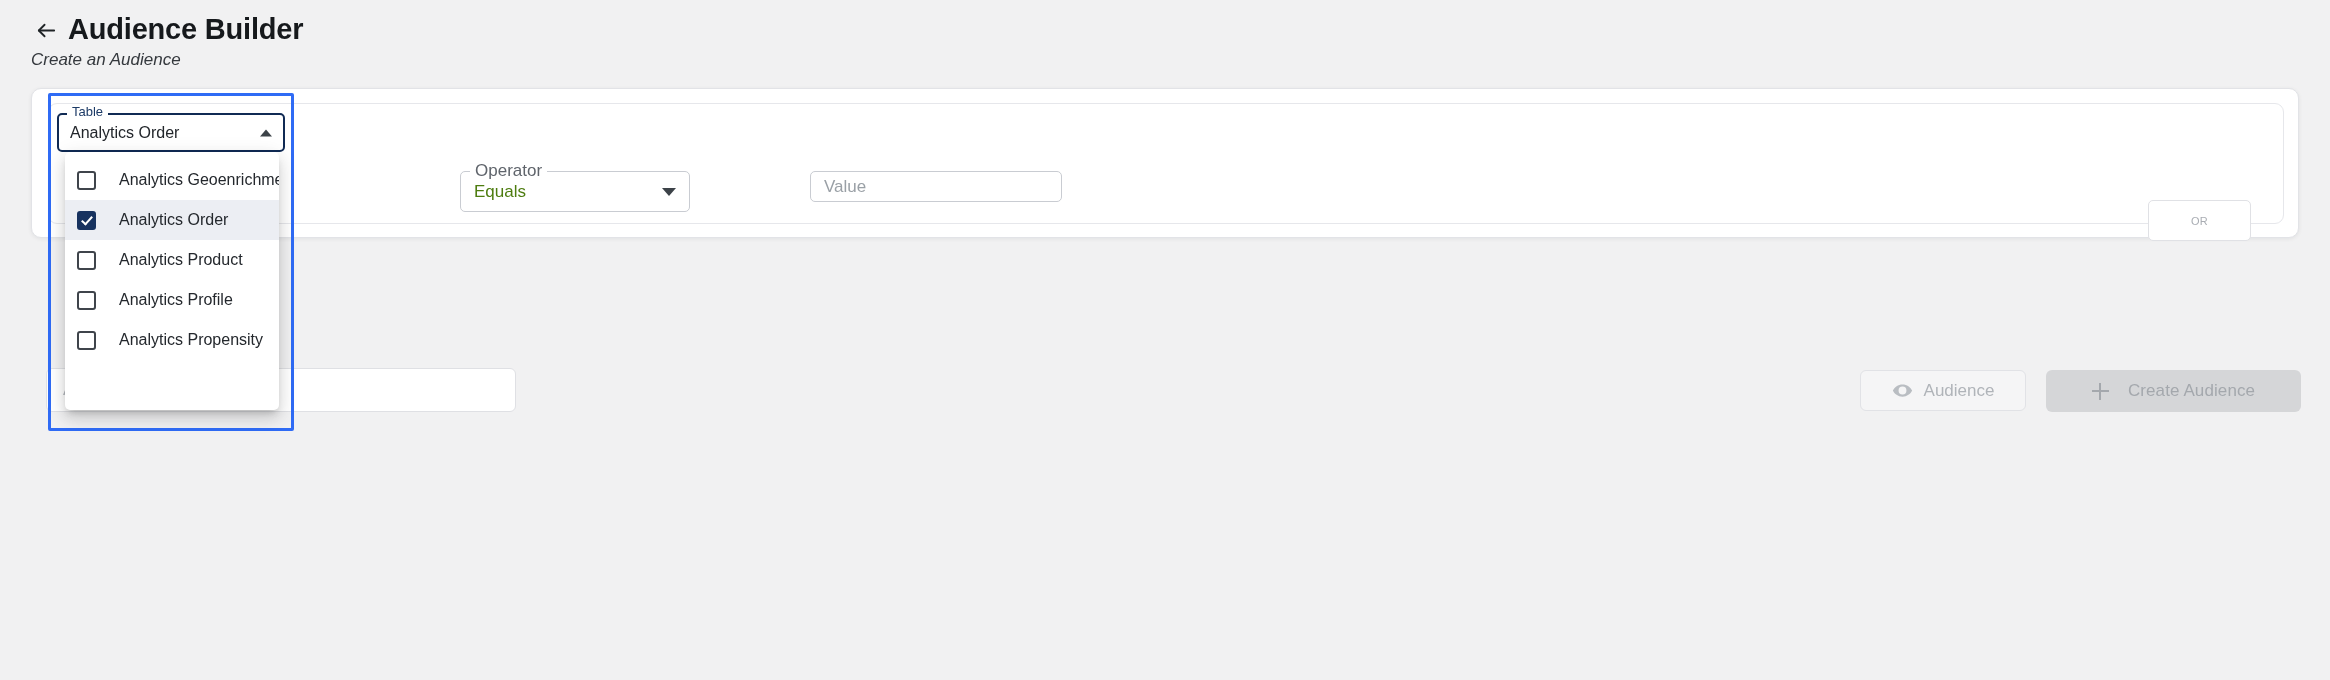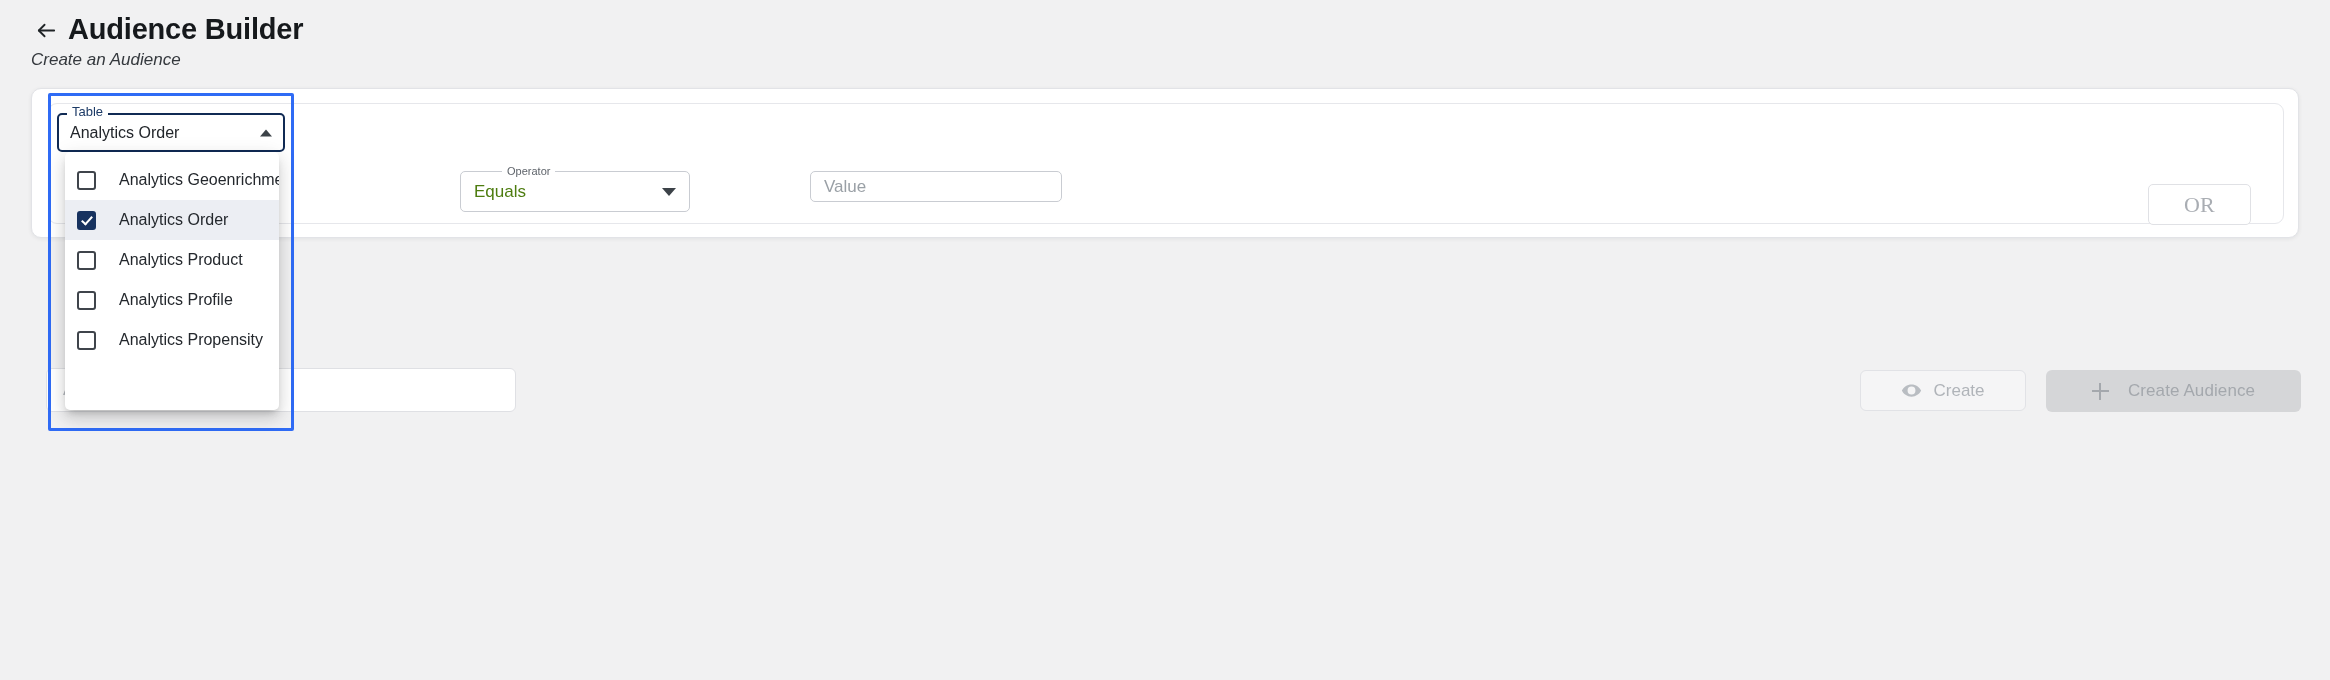--- a/index.html
+++ b/index.html
@@ -164,21 +164,21 @@
     color: #24282d;
     white-space: nowrap;
   }
 
   
   .operator-field {
     left: 460px; top: 171px;
     width: 230px; height: 41px;
     cursor: pointer;
   }
-  .operator-field .legend { font-size: 11px; color: #5f646b; top: -8px; left: 10px; margin-left: 32px; }
+  .operator-field .legend { font-size: 17px; color: #5f646b; top: -8px; left: 10px; }
   .operator-field .value { left: 14px; font-size: 17px; }
   .caret-down {
     position: absolute; right: 14px; top: 50%;
     transform: translateY(-50%);
     width: 0; height: 0;
     border-left: 7px solid transparent;
     border-right: 7px solid transparent;
     border-top: 8px solid #3c4248;
   }
 
@@ -193,30 +193,29 @@
     border: none; outline: none; background: transparent;
     padding: 0 14px;
     font-family: "Liberation Sans", sans-serif;
     font-size: 17px; color: #202428;
   }
   .value-field input::placeholder { color: #9aa0a6; opacity: 1; }
 
   
   .or-button {
     position: absolute;
-    left: 2148px; top: 184px;
+    left: 2148px; top: 200px;
     width: 103px; height: 41px;
     border: 1px solid #e0e1e5;
     border-radius: 5px;
     background: #ffffff;
     display: flex; align-items: center; justify-content: center;
-    font-size: 22px; color: #a9adb3;
+    font-size: 11px; color: #a9adb3;
     letter-spacing: 0.3px;
     cursor: default;
-    font-family: Liberation Serif, serif;
   }
 
   
   .audience-name-field {
     position: absolute;
     left: 46px; top: 368px;
     width: 470px; height: 44px;
     background: #ffffff;
     border: 1px solid #dfe0e4;
     border-radius: 6px;
@@ -340,21 +339,21 @@
       </div>
     </div>
 
   <div class="preview-button">
     <span class="eye-icon">
       <svg width="21" height="21" viewBox="0 0 24 24" fill="currentColor">
         <path d="M12 5C7 5 2.7 8.1 1 12c1.7 3.9 6 7 11 7s9.3-3.1 11-7c-1.7-3.9-6-7-11-7zm0 11.5A4.5 4.5 0 1 1 12 7.5a4.5 4.5 0 0 1 0 9z"></path>
         <circle cx="12" cy="12" r="2.4" fill="#f5f5f6"></circle>
       </svg>
     </span>
-    <span class="label">Create</span>
+    <span class="label">Audience</span>
   </div>
 
   <div class="create-button">
     <span class="plus-icon"></span>
     <span class="label">Create Audience</span>
   </div>
 
 </div>
 
 </body></html>

